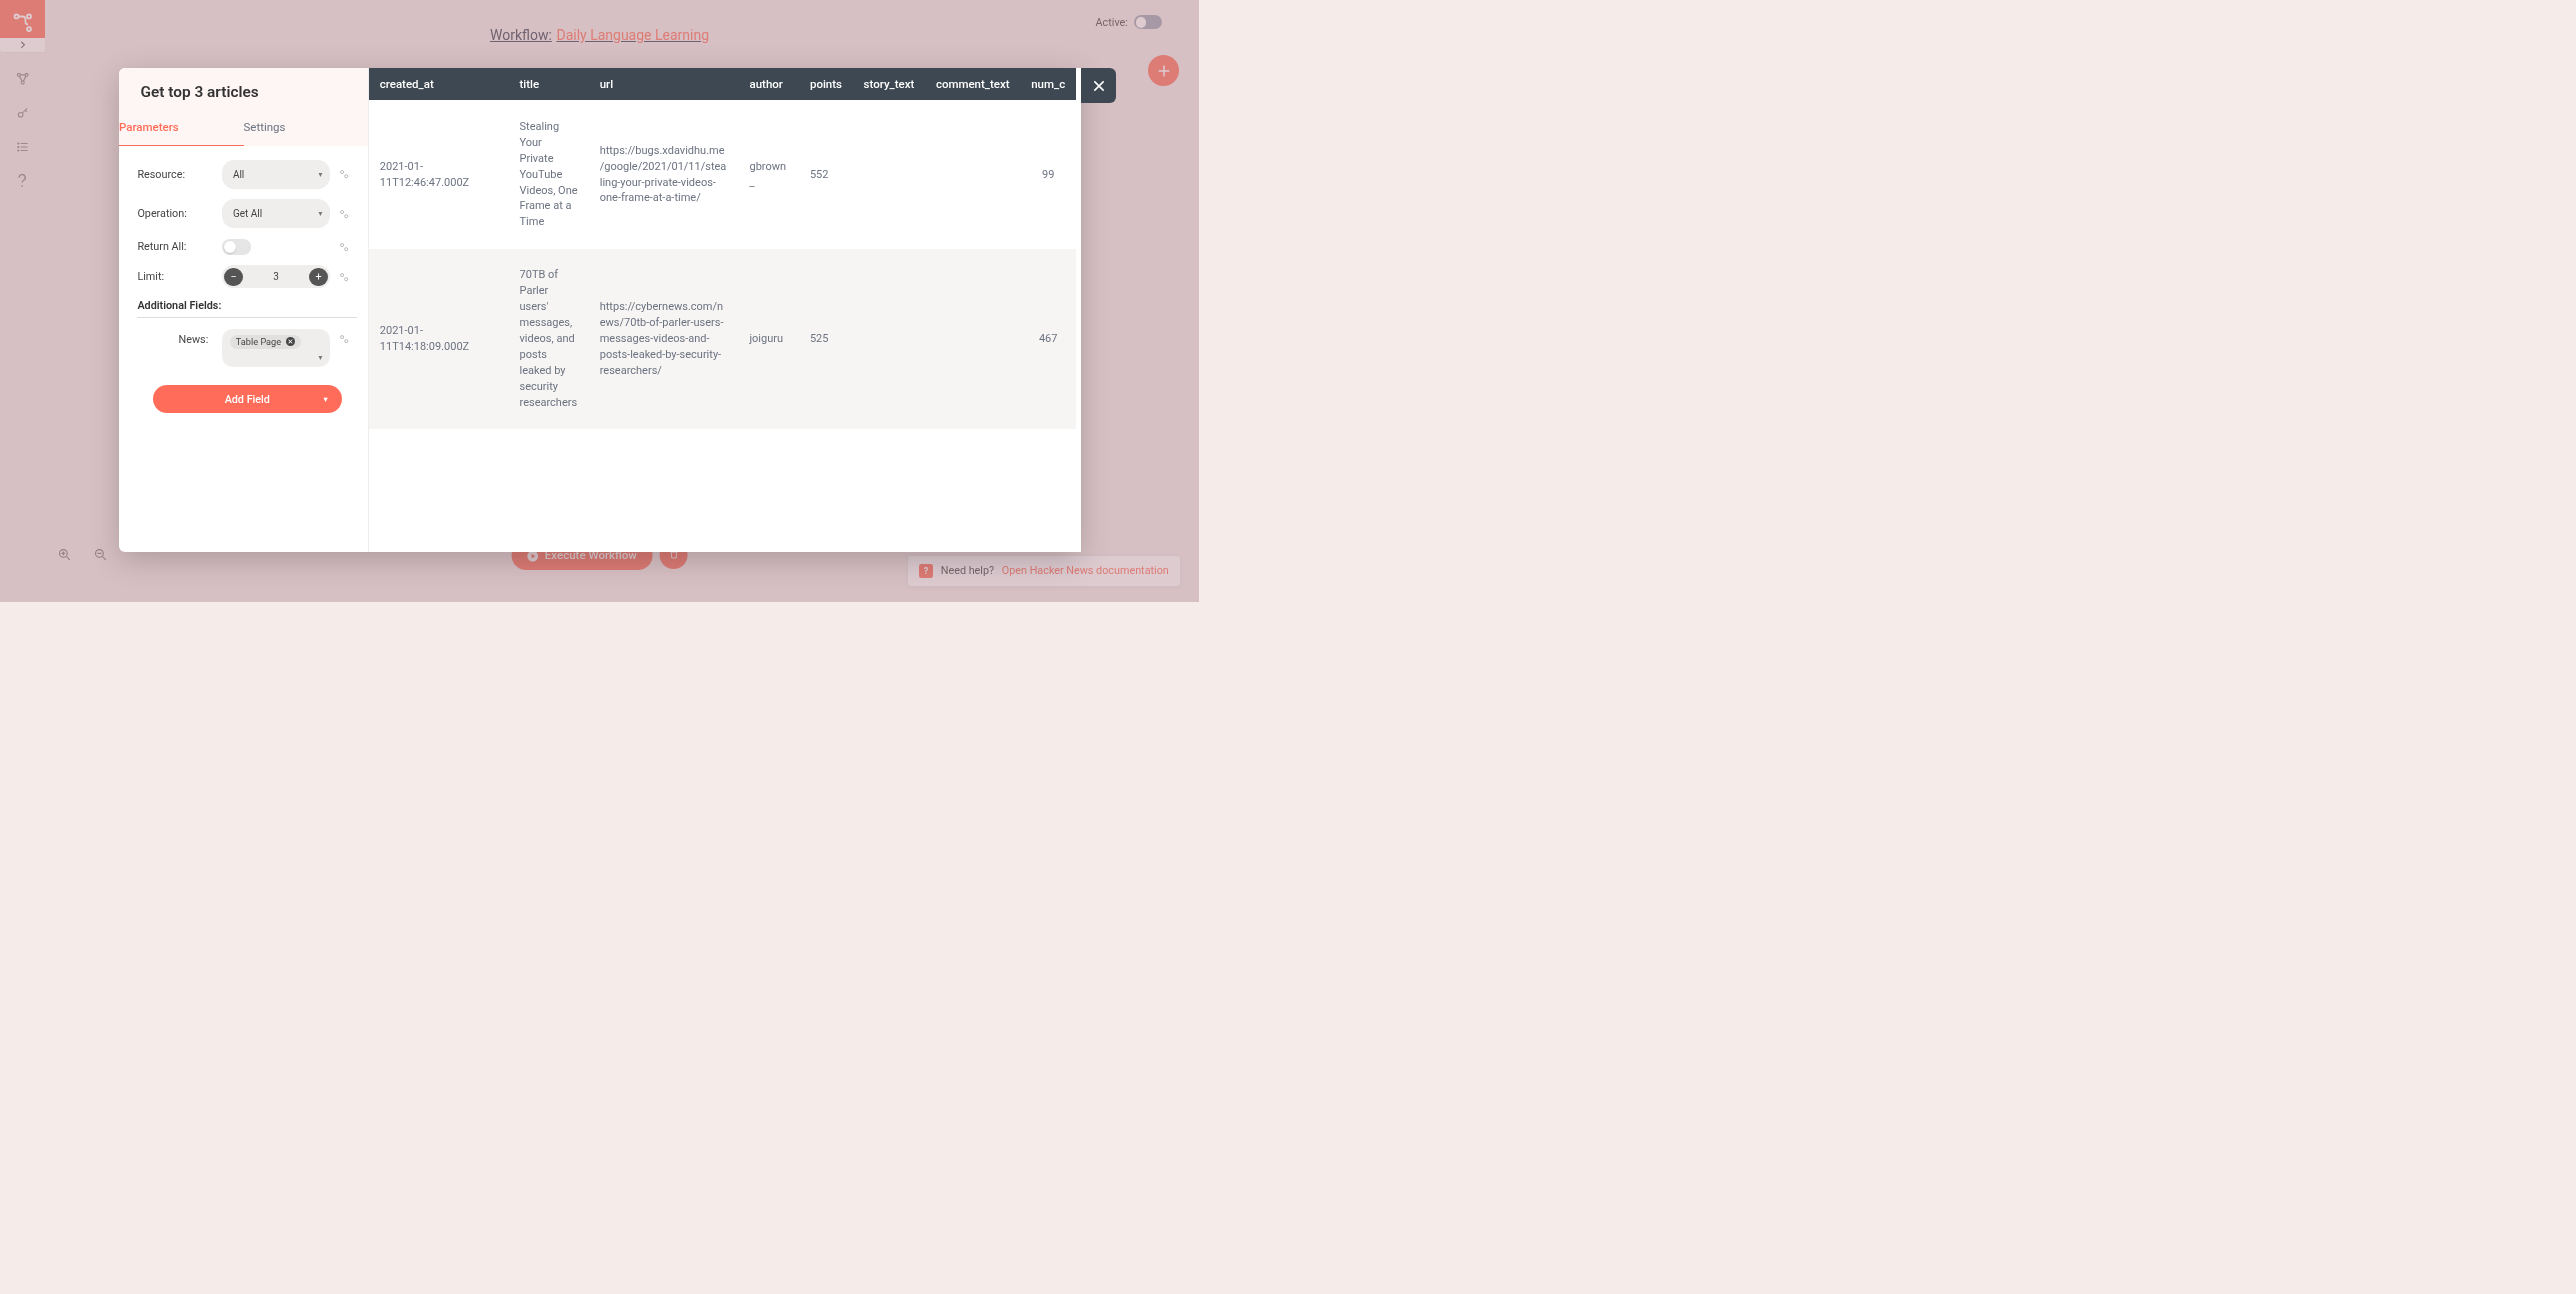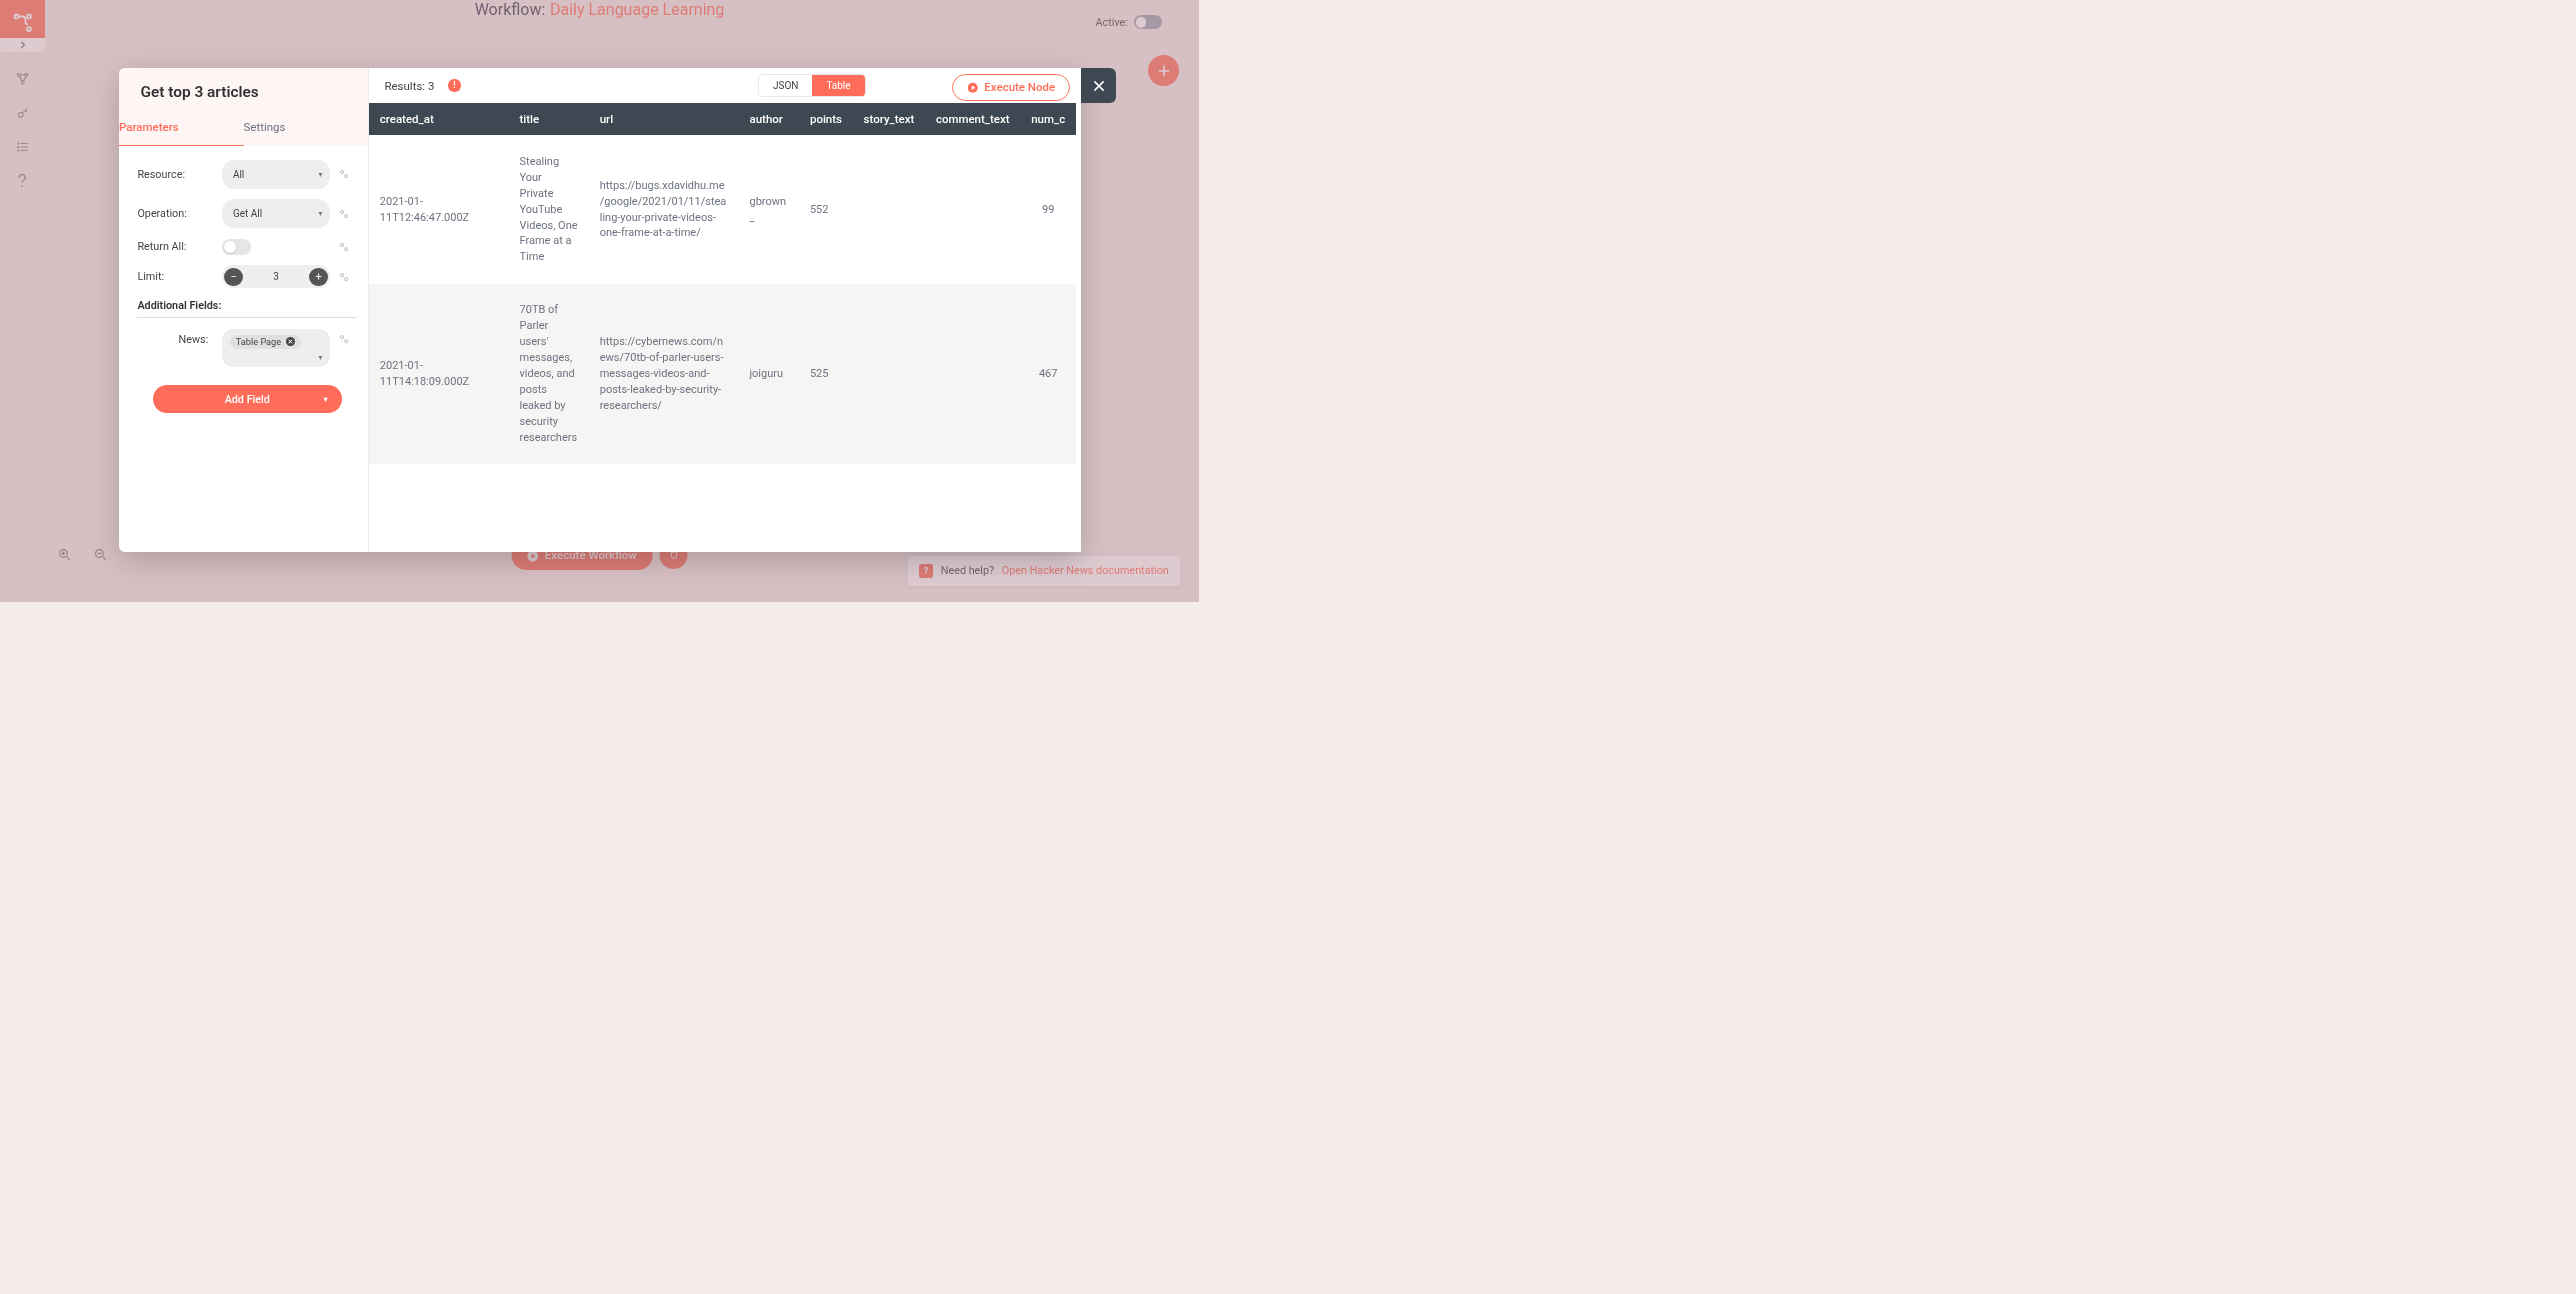--- a/index.html
+++ b/index.html
@@ -2,21 +2,21 @@
 <html style="font-size:12.3px"><head>
 <meta charset="utf-8">
 <style>
 * { box-sizing: border-box; margin: 0; padding: 0; font-family: -apple-system, BlinkMacSystemFont, "Segoe UI", Roboto, sans-serif; }
 body { width: 1199px; height: 602px; background: #f5ece9; position: relative; overflow: hidden; }
 
 
 .overlay-dim { position: absolute; inset: 0; background: rgba(180,140,150,0.45); z-index: 1; }
 
 
-.top-header { position: absolute; left: 0; right: 0; top: 0; height: 43px; display: flex; align-items: flex-start; justify-content: center; font-size: 16px; color: #374151; z-index: 0; }
+.top-header { position: absolute; left: 0; right: 0; top: 0; height: 43px; display: flex; align-items: flex-end; justify-content: center; font-size: 14px; color: #374151; z-index: 0; text-decoration: underline; }
 .top-header .prefix { color: #374151; }
 .top-header .wfname { color: #ff6d5a; margin-left: 4.6px; }
 .active-area { position: absolute; right: 37px; top: 15.4px; font-size: 10.8px; color: #444; display: flex; align-items: center; gap: 6.1px; z-index: 0; }
 .active-toggle { width: 28px; height: 14px; background: #9ca3af; border-radius: 7.7px; position: relative; }
 .active-toggle::after { content: ""; position: absolute; left: 1.5px; top: 1.5px; width: 10.8px; height: 10.8px; background: #fff; border-radius: 50%; }
 
 
 .left-rail { position: absolute; left: 0; top: 0; width: 45px; height: 100%; z-index: 0; }
 .rail-logo { width: 45px; height: 45px; background: #ff6d5a; display: flex; align-items: center; justify-content: center; color: #fff; }
 .rail-expand { position: absolute; left: 0; top: 38px; width: 45px; height: 14px; display:flex; align-items:center; justify-content:center; color:#555; font-size:9.2px; background:#fff; border-radius: 0 0 3.1px 3.1px; box-shadow: 0 0.8px 1.5px rgba(0,0,0,0.05);}
@@ -301,35 +301,20 @@
         </div>
       </div>
       <div class="add-field-btn">
         <span>Add Field</span>
         <span class="add-field-caret">▾</span>
       </div>
     </div>
   </div>
 
   <div class="panel-right" style="position:relative;">
-    <div class="right-top">
-      <span class="results-text">Results: 3</span>
-      <span class="warn-icon">!</span>
-      <div class="view-switch">
-        <div class="view-btn">JSON</div>
-        <div class="view-btn active">Table</div>
-      </div>
-      <div class="execute-node">
-        <svg width="11.5" height="11.5" viewBox="0 0 16 16">
-            <circle cx="8" cy="8" r="7" fill="#ff6d5a"></circle>
-            <path d="M6.5 5l5 3-5 3z" fill="#fff"></path>
-          </svg>
-        <span>Execute Node</span>
-      </div>
-    </div>
     <div class="data-table-wrap">
       <table class="data-table">
         <thead>
           <tr>
             <th class="col-created">created_at</th>
             <th class="col-title">title</th>
             <th class="col-url">url</th>
             <th class="col-author">author</th>
             <th class="col-points">points</th>
             <th class="col-story">story_text</th>

